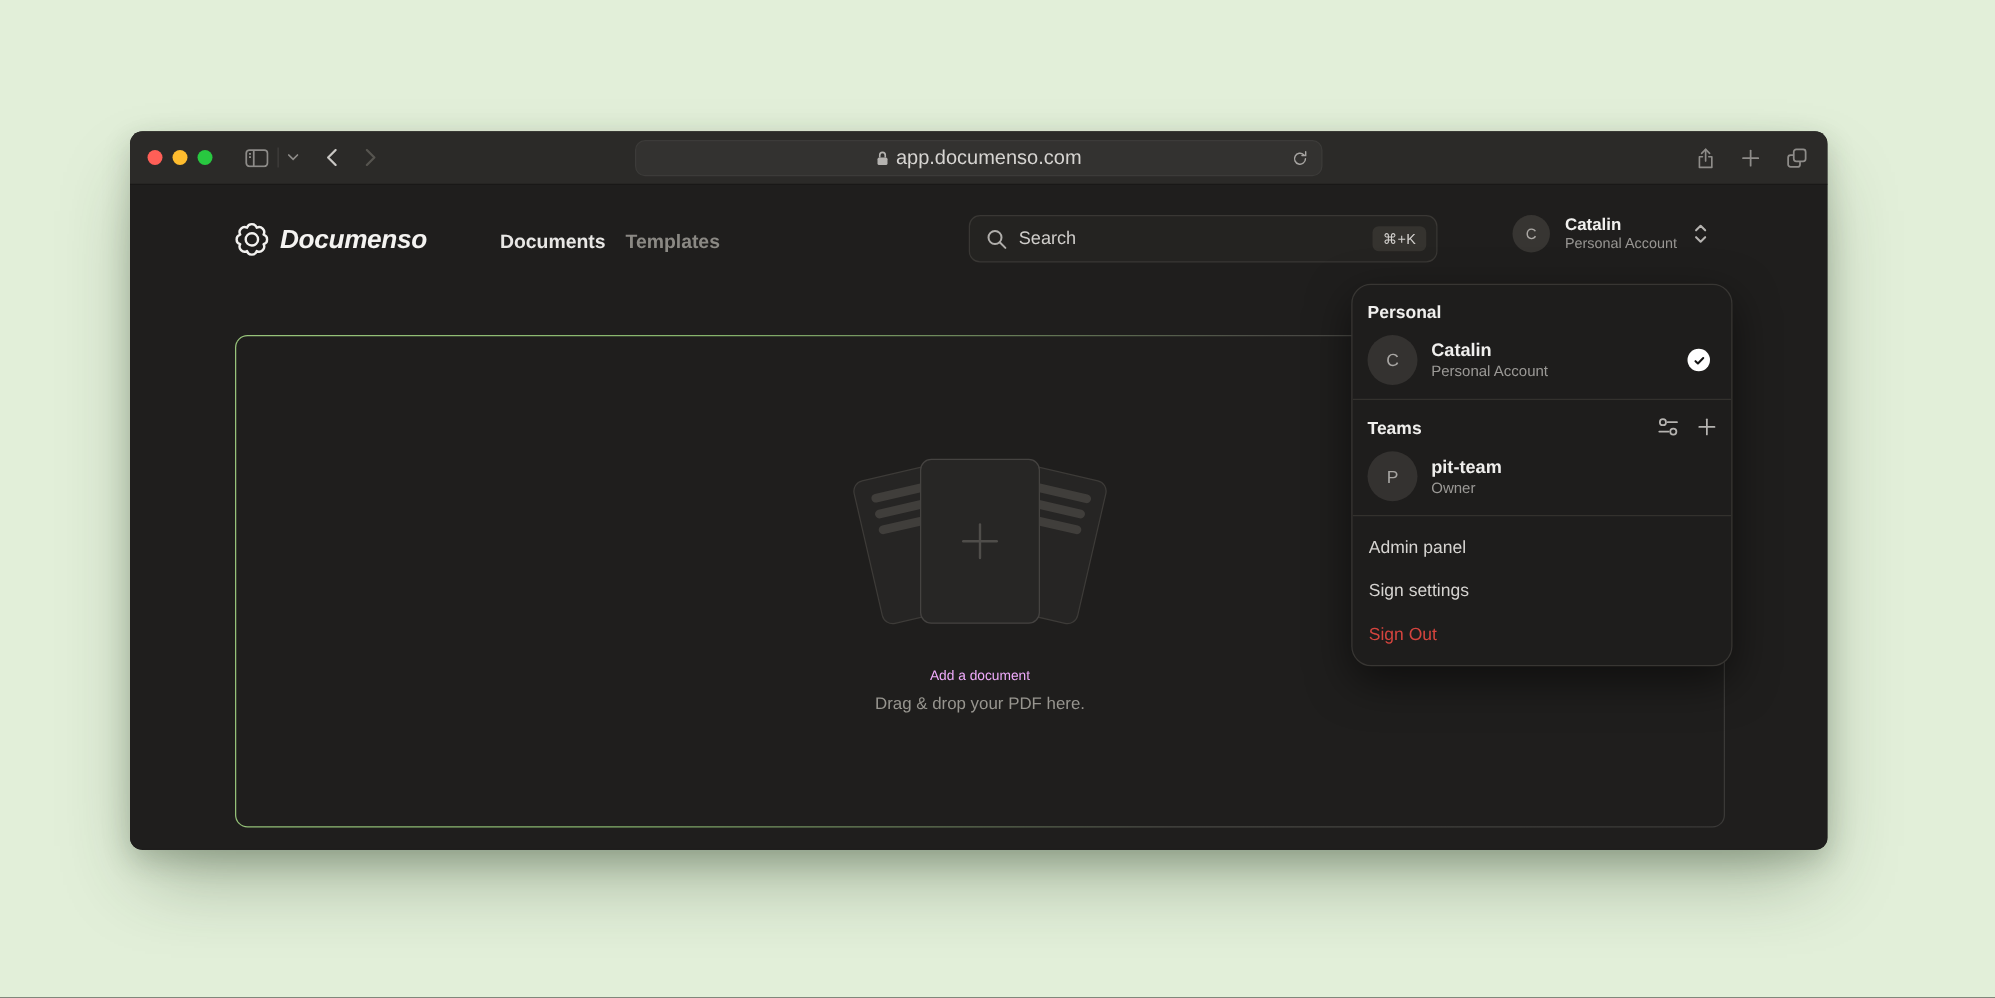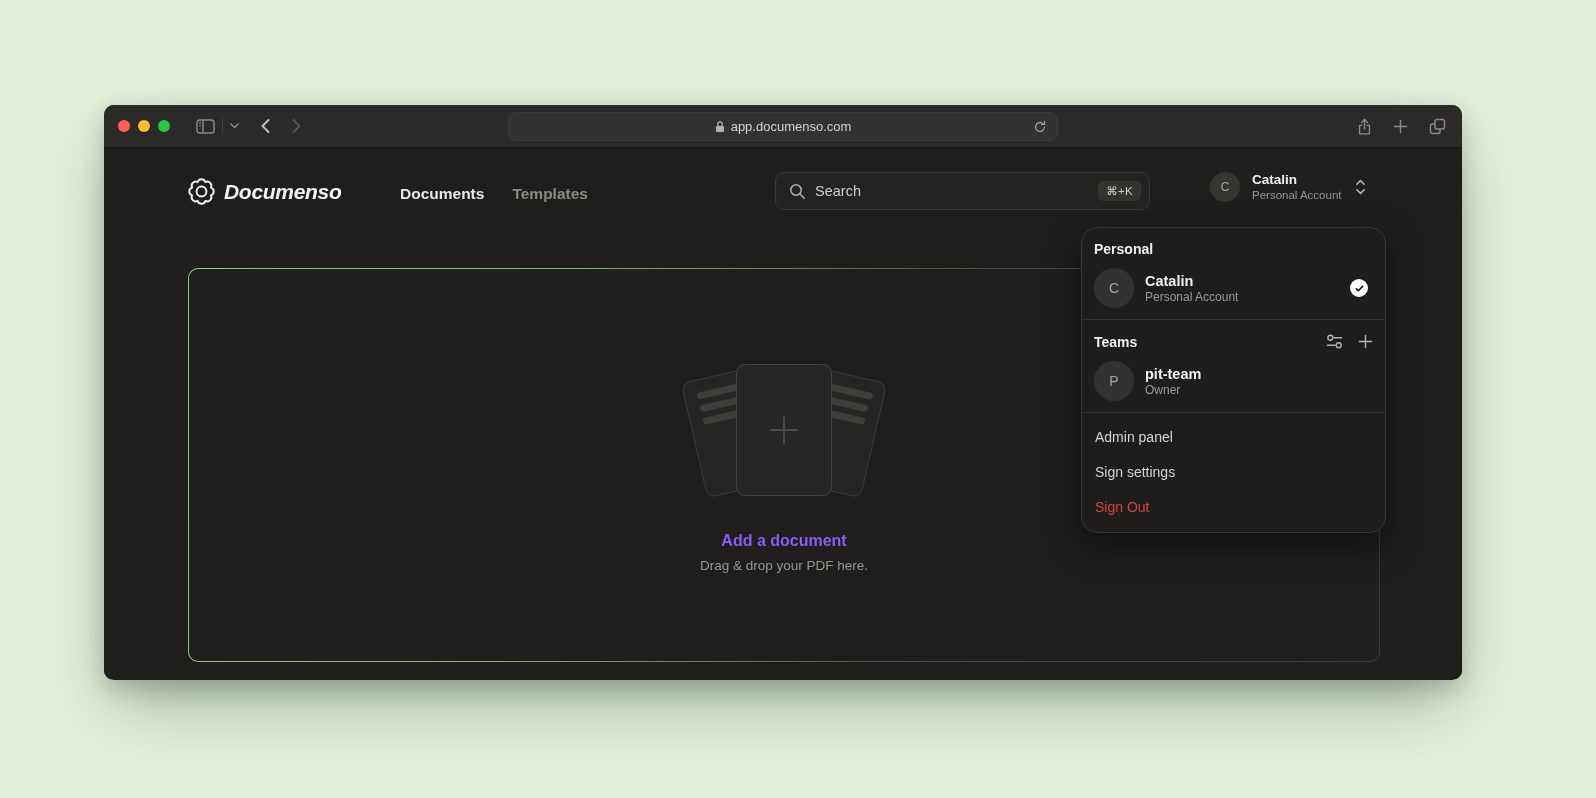--- a/index.html
+++ b/index.html
@@ -30,31 +30,31 @@
   .tb-icon { display:inline-flex; align-items:center; justify-content:center; color:#8e8c89; }
   .tb-icon svg { display:block; }
   .tb-group { display:flex; align-items:center; gap:7px; margin-right:22px; }
   .tb-sep { width:1px; height:16px; background:#413f3c; }
   .nav-arrows { display:flex; align-items:center; gap:22px; }
   .urlbar {
     position:absolute; left:50%; top:7px; transform:translateX(-50%);
     width:550px; height:29px; background:#333230; border:1px solid #3c3b39;
     border-radius:8px; display:flex; align-items:center; justify-content:center;
   }
-  .url-text { color:#d6d4d1; font-size:13px; margin-left:6px; }
+  .url-text { color:#d6d4d1; font-size:16px; margin-left:6px; }
   .reload { position:absolute; right:10px; top:50%; transform:translateY(-50%); }
   .tb-right { position:absolute; right:16px; top:0; height:43px; display:flex; align-items:center; gap:21px; }
 
   
   .app { position:relative; height:531px; background:#1f1e1d; }
 
   .app-header { position:absolute; left:0; right:0; top:0; height:90px; }
   .brand { position:absolute; left:84px; top:30px; display:flex; align-items:center; gap:9px;font-style:italic; }
   .brand-name { color:#f4f3f1; font-size:21px; font-weight:700; letter-spacing:-.3px; }
-  .main-nav { position:absolute; left:296px; top:37px; display:flex; gap:28px; }
+  .main-nav { position:absolute; left:296px; top:37px; display:flex; gap:16px; }
   .nav-link { font-size:15.5px; font-weight:600; color:#8b8984; text-decoration:none; cursor:pointer; }
   .nav-link.active { color:#e8e7e5; }
 
   .search {
     position:absolute; left:671px; top:24px; width:375px; height:38px;
     background:#242321; border:1px solid #393734; border-radius:9px;
     display:flex; align-items:center; padding:0 8px 0 13px;
   }
   .search input {
     flex:1; background:transparent; border:none; outline:none;
@@ -93,21 +93,21 @@
   .card { position:absolute; border-radius:9px; }
   .card.side { width:86px; height:118px; top:14px; background:#262524; border:1px solid #3d3b38; padding:12px 12px 0; z-index:1; }
   .card.left  { left:14px;  transform:rotate(-13deg); }
   .card.right { right:14px; transform:rotate(13deg); }
   .stripe { height:7px; border-radius:3.5px; background:#403e3b; margin-bottom:6px; }
   .card.center {
     left:57px; top:6px; width:96px; height:132px; z-index:2;
     background:#272625; border:1px solid #454341;
     display:flex; align-items:center; justify-content:center;
   }
-  .dz-title { color:#8b5cf6; font-size:16px; font-weight:700; margin-bottom:8px; }
+  .dz-title { color:#f0abfc; font-size:11px; font-weight:400; margin-bottom:8px; }
   .dz-sub { color:#97958f; font-size:13.5px; }
 
   
   .dropdown {
     position:absolute; left:977px; top:79px; width:305px; z-index:20;
     background:#1e1d1c; border:1px solid #383633; border-radius:16px;
     box-shadow:0 12px 34px rgba(0,0,0,.5);
     overflow:hidden;
   }
   .dd-section { padding:13px 12px 11px; }

